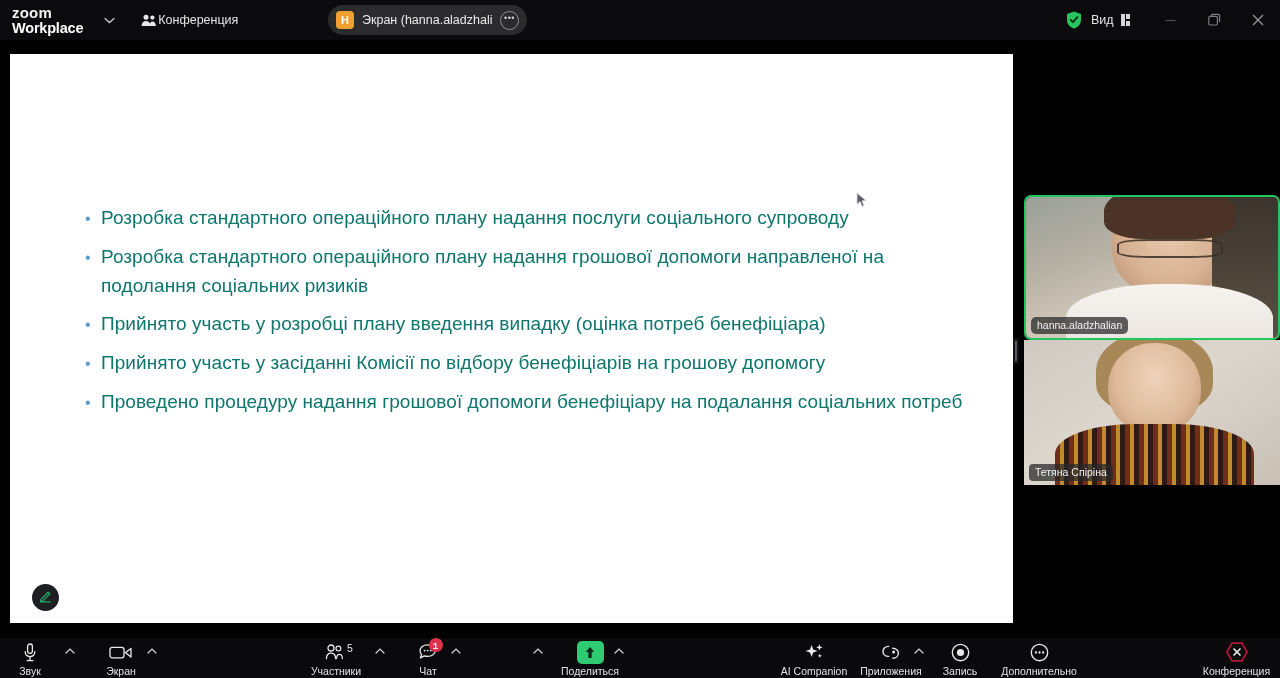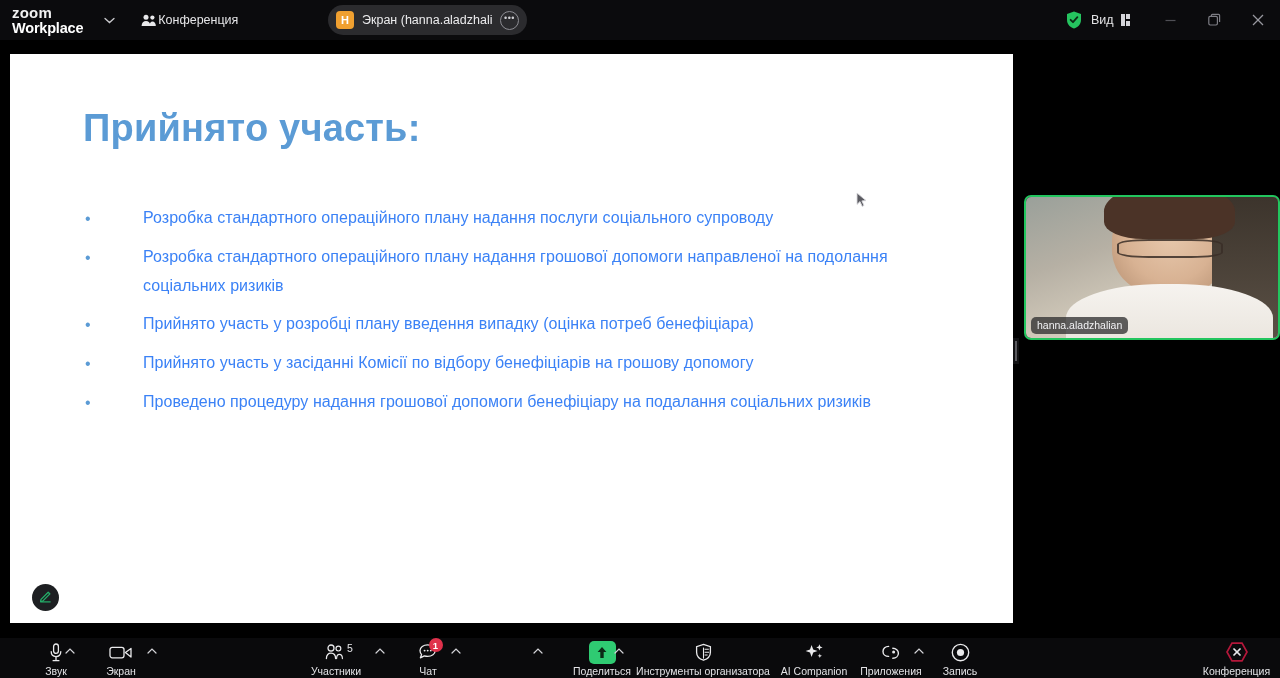--- a/index.html
+++ b/index.html
@@ -194,25 +194,24 @@
     flex: 0 0 auto;
     width: 18px;
     color: #5b9bd5;
     font-size: 16px;
     line-height: 29px;
     text-align: left;
     padding-left: 2px;
   }
   .bullet .btext {
     flex: 1 1 auto;
-    color: #3b82f6;
-    font-size: 16px;
+    color: #0f766e;
+    font-size: 19px;
     line-height: 28.5px;
     letter-spacing: 0.05px;
-    margin-left: 42px;
   }
 
   .annot-btn {
     position: absolute;
     left: 22px; bottom: 12px;
     width: 27px; height: 27px;
     border-radius: 50%;
     background: #1d1f22;
     display: flex; align-items: center; justify-content: center;
   }
@@ -496,42 +495,41 @@
           <line x1="2" y1="2" x2="12" y2="12" stroke="#97979e" stroke-width="1.3"></line>
           <line x1="12" y1="2" x2="2" y2="12" stroke="#97979e" stroke-width="1.3"></line>
         </svg>
       </span>
     </div>
   </div>
 
   <div class="stage">
 
     <div class="slide">
-      <div class="slide-title">Прийнято участь:</div>
 
       <div class="bullets">
         <div class="bullet">
           <span class="dot">•</span>
           <span class="btext">Розробка стандартного операційного плану надання послуги соціального супроводу</span>
         </div>
         <div class="bullet">
           <span class="dot">•</span>
           <span class="btext">Розробка стандартного операційного плану надання грошової допомоги направленої на подолання соціальних ризиків</span>
         </div>
         <div class="bullet">
           <span class="dot">•</span>
           <span class="btext">Прийнято участь у розробці плану введення випадку (оцінка потреб бенефіціара)</span>
         </div>
         <div class="bullet">
           <span class="dot">•</span>
           <span class="btext">Прийнято участь у засіданні Комісії по відбору бенефіціарів на грошову допомогу</span>
         </div>
         <div class="bullet">
           <span class="dot">•</span>
-          <span class="btext">Проведено процедуру надання грошової допомоги бенефіціару на подалання соціальних ризиків</span>
+          <span class="btext">Проведено процедуру надання грошової допомоги бенефіціару на подалання соціальних потреб</span>
         </div>
       </div>
 
       <div class="annot-btn">
         <span>
           <svg width="15" height="15" viewBox="0 0 15 15">
             <path d="M3 11.4 L10.2 4.2 L11.9 5.9 L4.7 13.1 L2.6 13.4 Z" fill="none" stroke="#24b06a" stroke-width="1.3" stroke-linejoin="round"></path>
             <line x1="2.2" y1="13.9" x2="12.6" y2="13.9" stroke="#24b06a" stroke-width="1.2"></line>
           </svg>
         </span>
@@ -546,32 +544,39 @@
 
       <div class="tile active">
         <div class="cam cam-a">
           <span class="bg-dark"></span>
           <span class="hair"></span>
           <span class="glasses"></span>
         </div>
         <span class="name-tag">hanna.aladzhalian</span>
       </div>
 
+      <div class="tile">
+        <div class="cam cam-b">
+          <span class="hair"></span>
+          <span class="torso"></span>
+        </div>
+        <span class="name-tag">Тетяна Спіріна</span>
+      </div>
     </div>
 
     <span class="cursor-arrow">
       <svg width="12" height="16" viewBox="0 0 12 16">
         <path d="M1 1 L1 12.4 L4 9.6 L6.2 14.4 L8 13.4 L5.9 8.9 L10 8.6 Z" fill="#5c5c62" stroke="#d8d8dc" stroke-width="0.9"></path>
       </svg>
     </span>
   </div>
 
   <div class="bottombar">
 
-    <div class="tb-item" style="left:34px;width:44px">
+    <div class="tb-item" style="left:8px;width:44px">
       <span class="ico">
         <svg width="14" height="19" viewBox="0 0 14 19">
           <rect x="4.6" y="1" width="4.8" height="9.4" rx="2.4" fill="none" stroke="#eaeaec" stroke-width="1.3"></rect>
           <path d="M2.2 8.6 C2.2 12.3 4.4 13.6 7 13.6 C9.6 13.6 11.8 12.3 11.8 8.6" fill="none" stroke="#eaeaec" stroke-width="1.3" stroke-linecap="round"></path>
           <line x1="7" y1="13.6" x2="7" y2="17.4" stroke="#eaeaec" stroke-width="1.3"></line>
           <line x1="3.6" y1="17.6" x2="10.4" y2="17.6" stroke="#eaeaec" stroke-width="1.3"></line>
         </svg>
       </span>
       <span class="lbl">Звук</span>
     </div>
@@ -631,46 +636,36 @@
           <path d="M1 5 L5 1 L9 5" fill="none" stroke="#d4d4d8" stroke-width="1.2" stroke-linecap="round"></path>
         </svg>
     </span>
 
     <span class="caret" style="left:532px">
       <svg width="10" height="6" viewBox="0 0 10 6">
           <path d="M1 5 L5 1 L9 5" fill="none" stroke="#d4d4d8" stroke-width="1.2" stroke-linecap="round"></path>
         </svg>
     </span>
 
-    <div class="tb-item" style="left:572px;width:60px">
+    <div class="tb-item" style="left:560px;width:60px">
       <span class="ico">
         <span class="share-green">
           <svg width="14" height="15" viewBox="0 0 14 15">
             <path d="M7 2 L11.4 7 H8.7 V13 H5.3 V7 H2.6 Z" fill="#0c2b16"></path>
           </svg>
         </span>
       </span>
       <span class="lbl">Поделиться</span>
     </div>
     <span class="caret" style="left:613px">
       <svg width="10" height="6" viewBox="0 0 10 6">
           <path d="M1 5 L5 1 L9 5" fill="none" stroke="#d4d4d8" stroke-width="1.2" stroke-linecap="round"></path>
         </svg>
     </span>
 
-    <div class="tb-item" style="left:622px;width:162px">
-      <span class="ico">
-        <svg width="19" height="19" viewBox="0 0 19 19">
-          <path d="M9.5 1.4 L16.4 3.6 V9.2 C16.4 13.4 13.3 16 9.5 17.2 C5.7 16 2.6 13.4 2.6 9.2 V3.6 Z" fill="none" stroke="#eaeaec" stroke-width="1.3"></path>
-          <path d="M9.5 4.6 V15.6" stroke="#eaeaec" stroke-width="1.1"></path>
-          <path d="M10.6 6.3 L14.8 6.3 M10.6 9.2 L15.2 9.2 M10.6 12 L13.6 12" stroke="#eaeaec" stroke-width="1.1"></path>
-        </svg>
-      </span>
-      <span class="lbl">Инструменты организатора</span>
-    </div>
 
     <div class="tb-item" style="left:778px;width:72px">
       <span class="ico">
         <svg width="22" height="19" viewBox="0 0 22 19">
           <path d="M8.6 2 L10.2 6.4 L14.6 8 L10.2 9.6 L8.6 14 L7 9.6 L2.6 8 L7 6.4 Z" fill="#eaeaec"></path>
           <path d="M16.4 1.2 L17.3 3.5 L19.6 4.4 L17.3 5.3 L16.4 7.6 L15.5 5.3 L13.2 4.4 L15.5 3.5 Z" fill="#eaeaec"></path>
           <path d="M16.8 10.6 L17.4 12.2 L19 12.8 L17.4 13.4 L16.8 15 L16.2 13.4 L14.6 12.8 L16.2 12.2 Z" fill="#eaeaec"></path>
         </svg>
       </span>
       <span class="lbl">AI Companion</span>
@@ -695,20 +690,31 @@
     <div class="tb-item" style="left:935px;width:50px">
       <span class="ico">
         <svg width="19" height="19" viewBox="0 0 19 19">
           <circle cx="9.5" cy="9.5" r="8.2" fill="none" stroke="#eaeaec" stroke-width="1.35"></circle>
           <circle cx="9.5" cy="9.5" r="3.6" fill="#eaeaec"></circle>
         </svg>
       </span>
       <span class="lbl">Запись</span>
     </div>
 
+    <div class="tb-item" style="left:995px;width:88px">
+      <span class="ico">
+        <svg width="19" height="19" viewBox="0 0 19 19">
+          <circle cx="9.5" cy="9.5" r="8.2" fill="none" stroke="#eaeaec" stroke-width="1.35"></circle>
+          <circle cx="5.9" cy="9.5" r="1.15" fill="#eaeaec"></circle>
+          <circle cx="9.5" cy="9.5" r="1.15" fill="#eaeaec"></circle>
+          <circle cx="13.1" cy="9.5" r="1.15" fill="#eaeaec"></circle>
+        </svg>
+      </span>
+      <span class="lbl">Дополнительно</span>
+    </div>
 
     <div class="tb-item end" style="left:1204px;width:65px">
       <span class="ico">
         <span class="end-hex">
           <svg width="24" height="22" viewBox="0 0 24 22">
             <path d="M7 2.2 H17 L22 11 L17 19.8 H7 L2 11 Z" fill="none" stroke="#b4173a" stroke-width="1.7"></path>
             <line x1="9" y1="8" x2="15" y2="14" stroke="#e8e8ea" stroke-width="1.7" stroke-linecap="round"></line>
             <line x1="15" y1="8" x2="9" y2="14" stroke="#e8e8ea" stroke-width="1.7" stroke-linecap="round"></line>
           </svg>
         </span>

